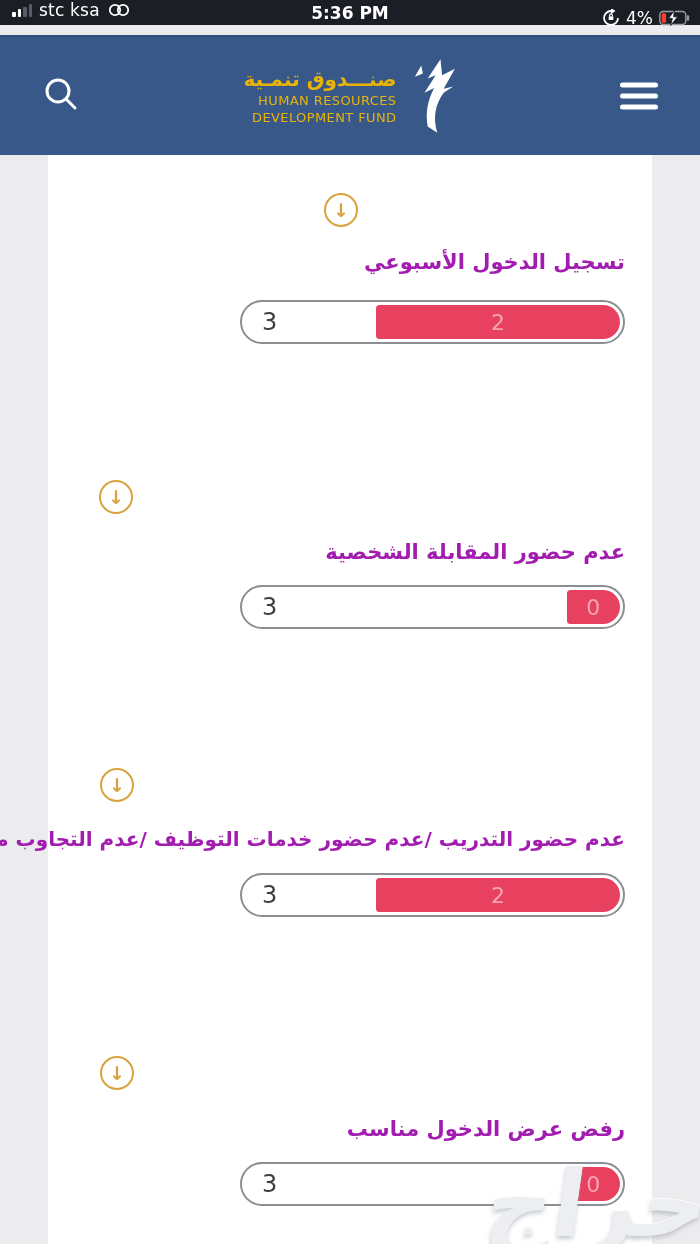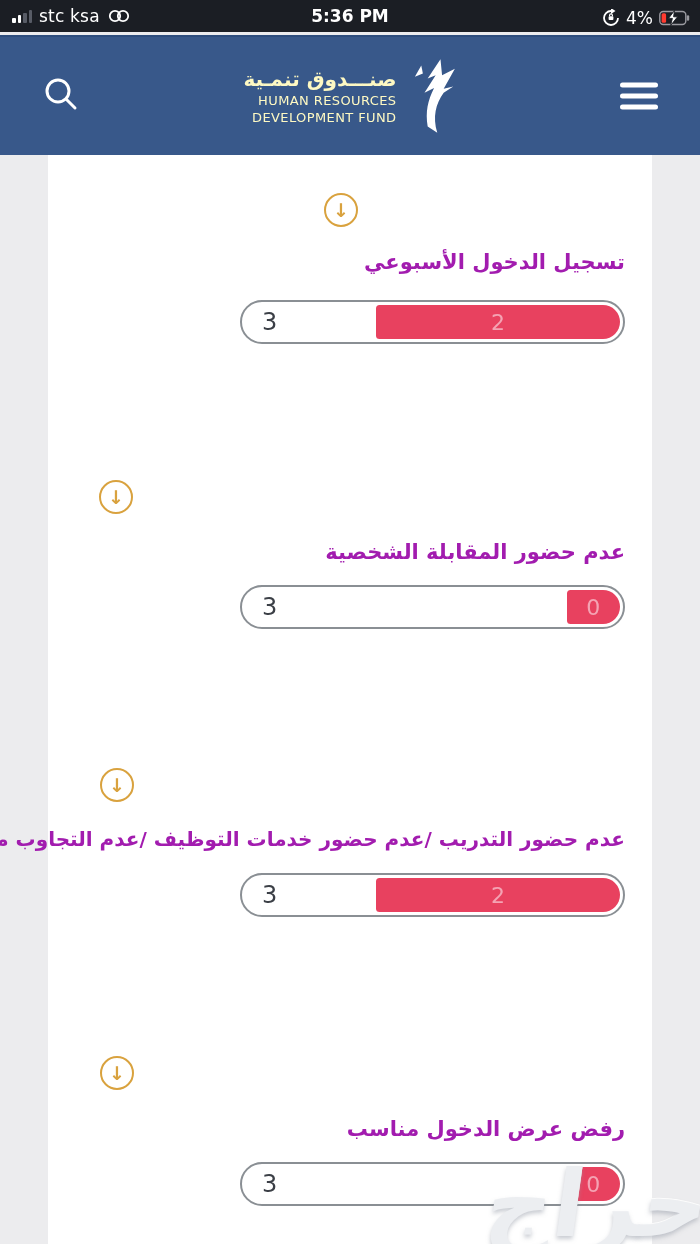--- a/index.html
+++ b/index.html
@@ -8,21 +8,21 @@
     position:relative;
     font-family:"DejaVu Sans", sans-serif;
     background:#ececee;
     overflow:hidden;
   }
 
   
   .status-bar {
     position:absolute; top:0; left:0; right:0; height:25px;
     background:#1b1e24; color:#fff;
-    display:flex; align-items:center; padding:16px 12px;
+    display:flex; align-items:flex-start; padding:0 12px;
   }
   .sb-left { display:flex; align-items:center; gap:7px; }
   .sb-carrier { font-size:17px; letter-spacing:.2px; }
   .sb-time {
     position:absolute; left:50%; top:50%; transform:translate(-50%,-50%);
     font-size:17px; font-weight:bold;
   }
   .sb-right { position:absolute; right:10px; top:0; height:35px; display:flex; align-items:center; gap:6px; }
   .sb-batt-pct { font-size:17px; }
   .signal { display:flex; align-items:flex-end; gap:2px; height:13px; }
@@ -39,21 +39,21 @@
     border-top:2px solid #2d4d7d;
   }
   .search-btn { position:absolute; left:42px; top:50%; transform:translateY(-50%); cursor:pointer; }
   .menu-btn {
     position:absolute; right:42px; top:50%; transform:translateY(-50%);
     display:flex; flex-direction:column; gap:6px; cursor:pointer;
   }
   .menu-btn i { display:block; width:38px; height:5px; background:#fff; border-radius:2.5px; }
   .logo {
     position:absolute; left:50%; top:50%; transform:translate(-50%,-50%);
-    display:flex; align-items:center; gap:12px; color:#fef9c3;
+    display:flex; align-items:center; gap:12px; color:#eab308;
   }
   .logo-text { text-align:right; direction:rtl; }
   .logo-ar { font-size:20px; font-weight:bold; line-height:25px; }
   .logo-en { font-size:13px; letter-spacing:.4px; line-height:17px; direction:ltr; text-align:right; }
 
   
   .card {
     position:absolute; top:155px; left:48px; right:48px; bottom:0;
     background:#fff;
   }

